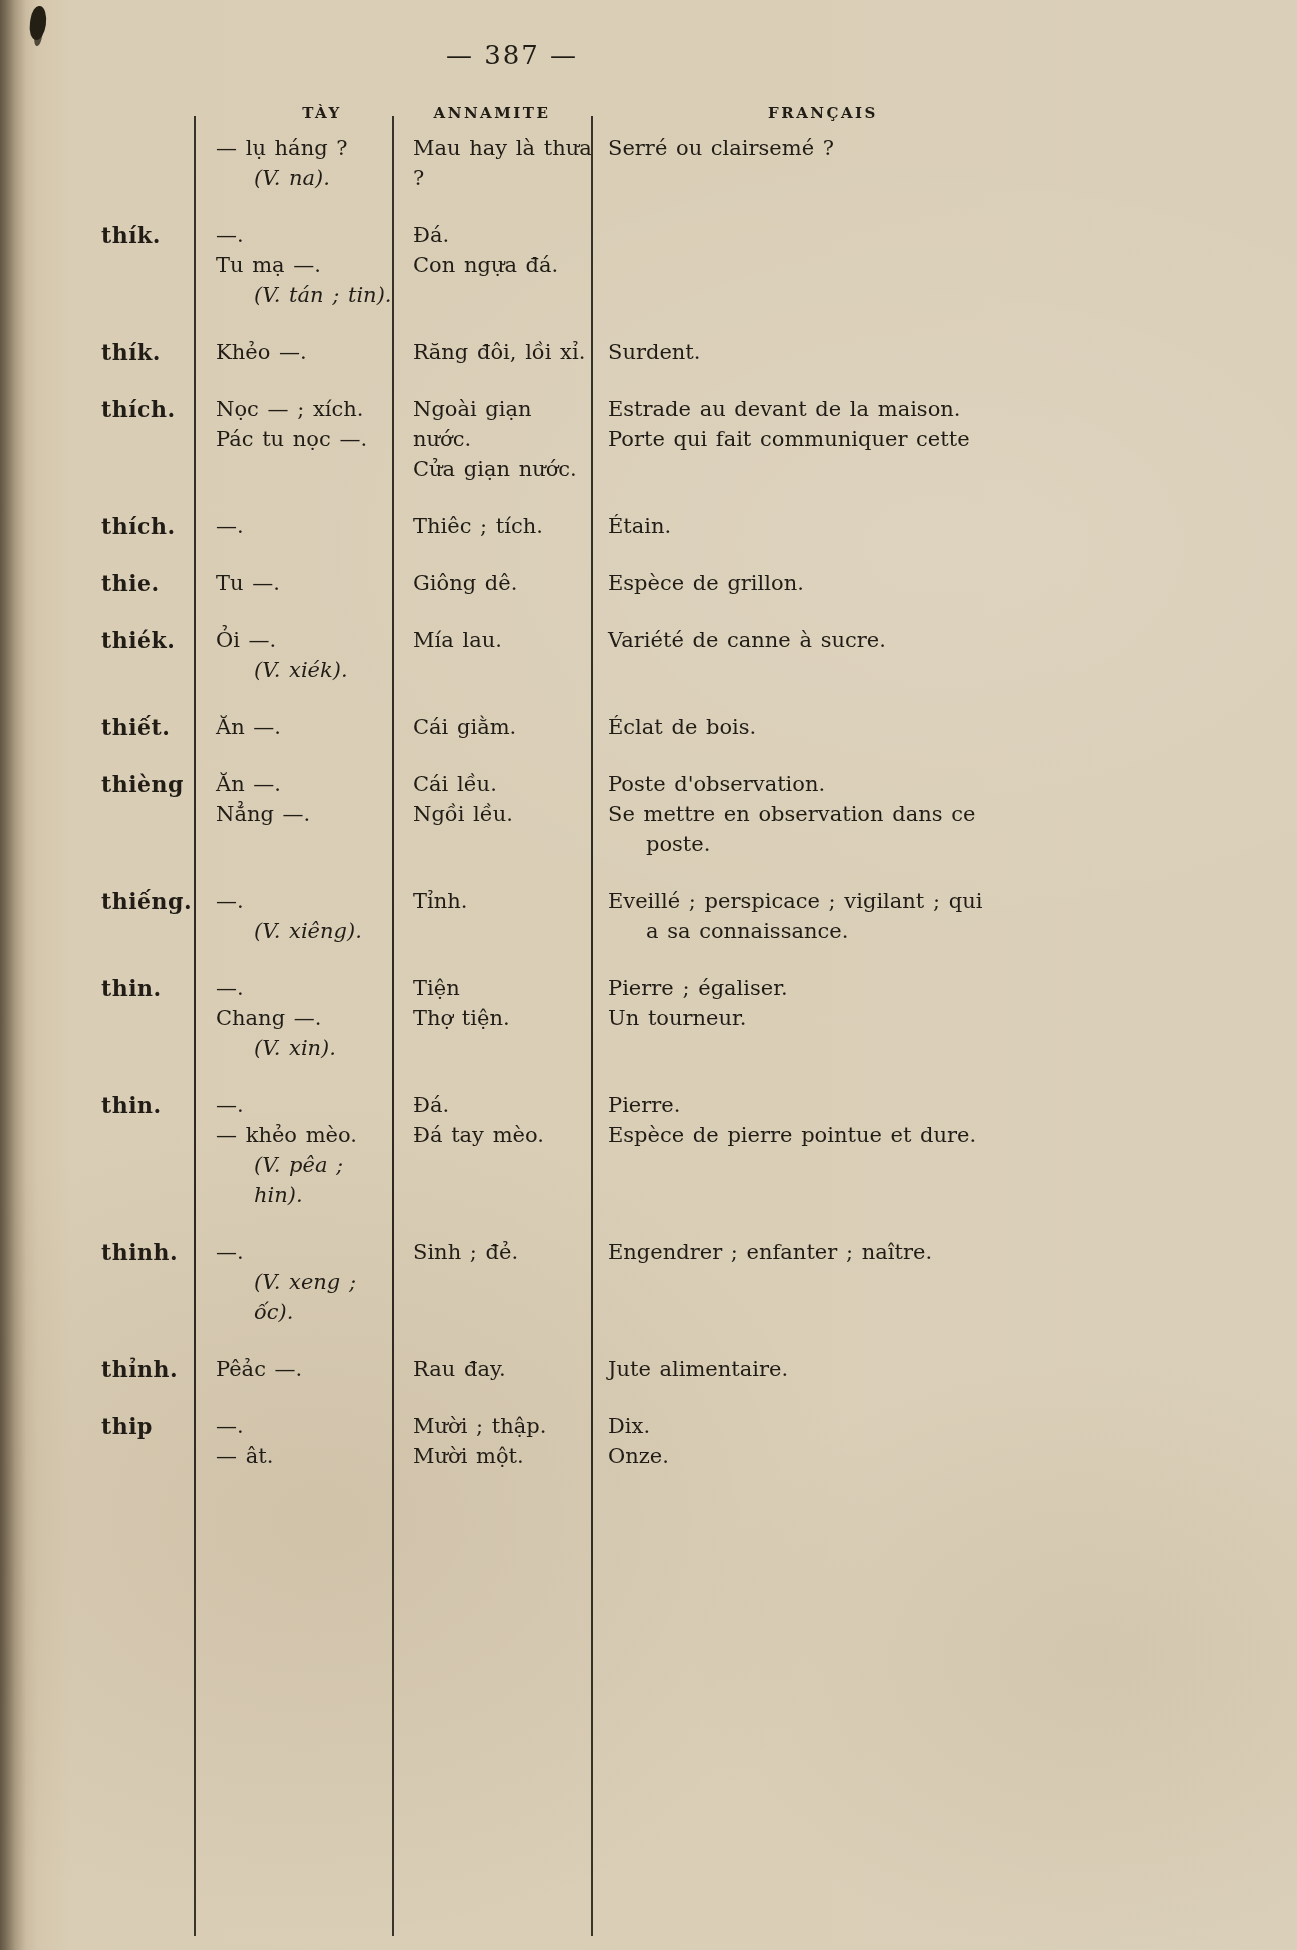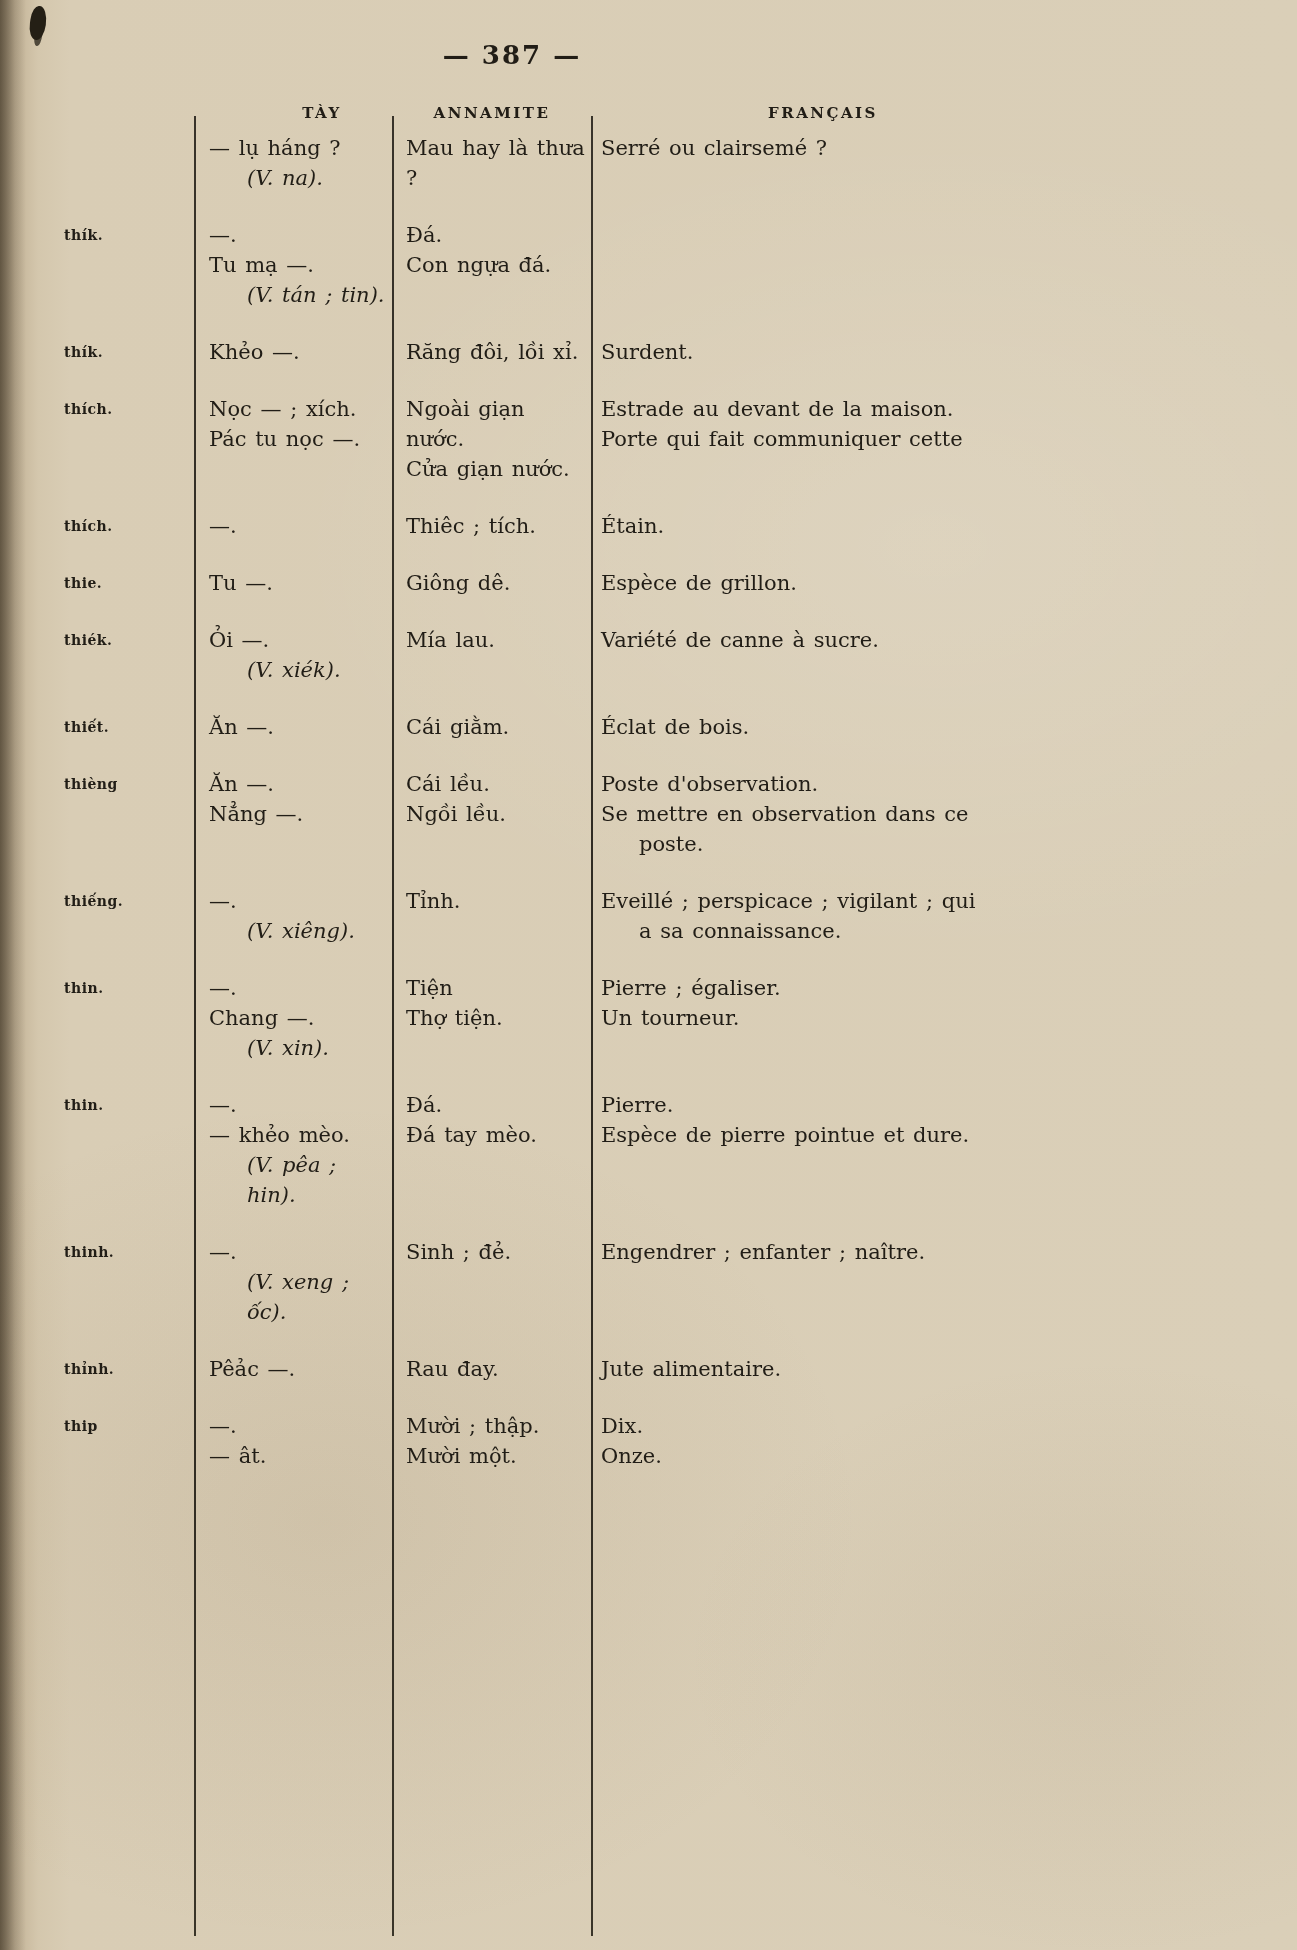--- a/index.html
+++ b/index.html
@@ -24,53 +24,54 @@
     pointer-events:none;
   }
   .ink {
     position:absolute; left:30px; top:6px; width:16px; height:34px;
     background:#241f15; border-radius:45% 55% 50% 50%;
     transform:rotate(8deg);
     box-shadow:2px 10px 0 -4px rgba(36,31,21,0.75);
   }
   .page-number {
     position:absolute; top:40px; left:512px; transform:translateX(-50%);
-    font-size:26px; letter-spacing:2px; font-weight:700;
+    font-size:26px; letter-spacing:2px; font-weight:400;
     white-space:nowrap;
   }
   .ch {
     position:absolute; top:104px; transform:translateX(-50%);
     font-size:15px; font-weight:bold; letter-spacing:2.5px;
     white-space:nowrap;
   }
   .ch-tay { left:294px;margin-left:28px; }
   .ch-ann { left:492px; }
   .ch-fr  { left:823px; }
   .rule {
     position:absolute; top:116px; width:2px; height:1820px;
     background:linear-gradient(#38332a, #2c2820 60%, #3a3529);
   }
   .rule-1 { left:194px; }
   .rule-2 { left:392px; }
   .rule-3 { left:591px; }
   .entries {
-    position:absolute; left:0; top:133px; width:1072px;
+    position:absolute; left:7px; top:133px; width:1072px;
   }
   .entry {
     display:grid;
     grid-template-columns:195px 197px 199px 1fr;
     margin-bottom:27px;
     align-items:start;
   }
   .cell { font-size:21px; line-height:30px; }
   .c-head {
     padding-left:64px;
     font-weight:bold;
     letter-spacing:0.5px;
-    font-size:14px;
+    font-size:22px;
+    margin-left:30px;
   }
   .c-tay { padding-left:14px; padding-right:6px; }
   .c-ann { padding-left:14px; padding-right:4px; }
   .c-fr  { padding-left:10px; }
   .line { min-height:30px; word-spacing:2px; }
   .line.indent { padding-left:38px; }
   .line.vref { font-style:italic; }
 </style>
 </head>
 <body>

